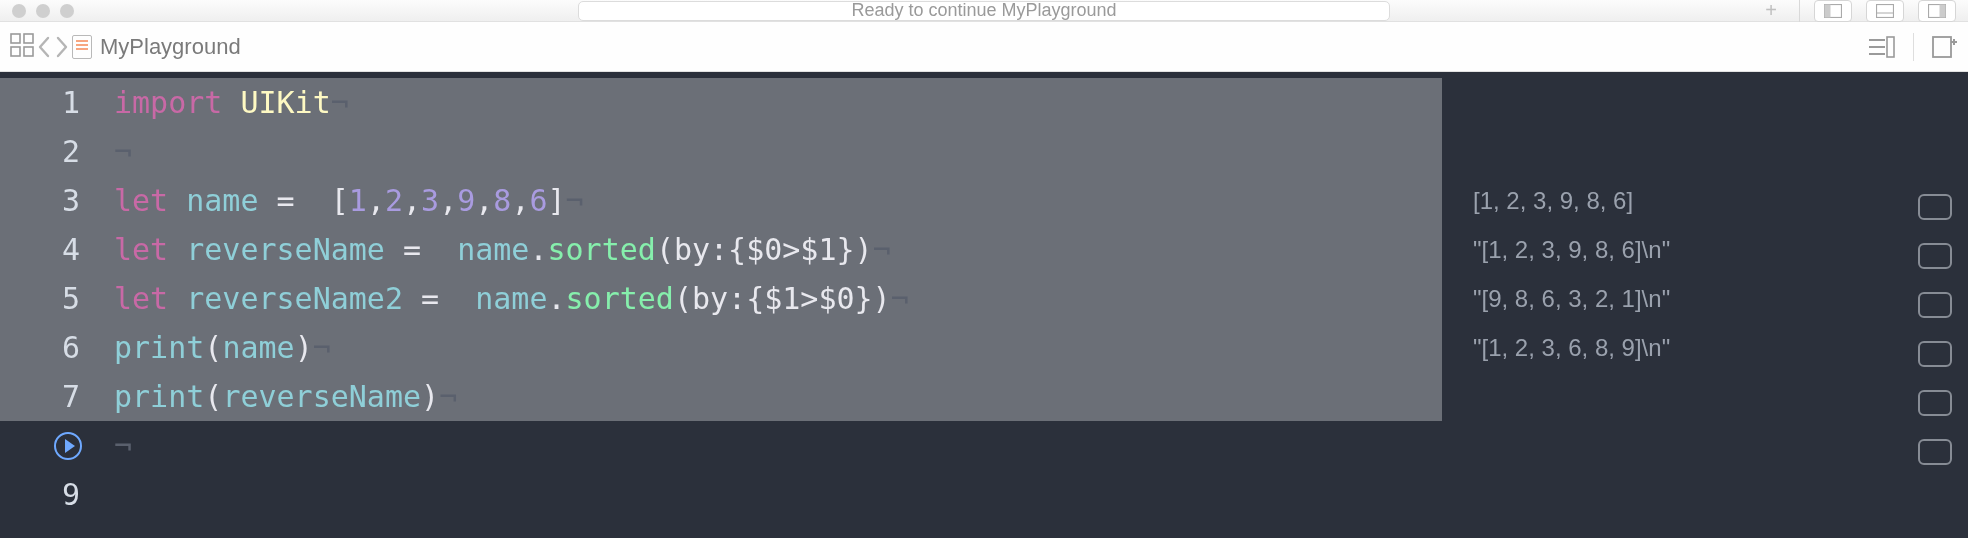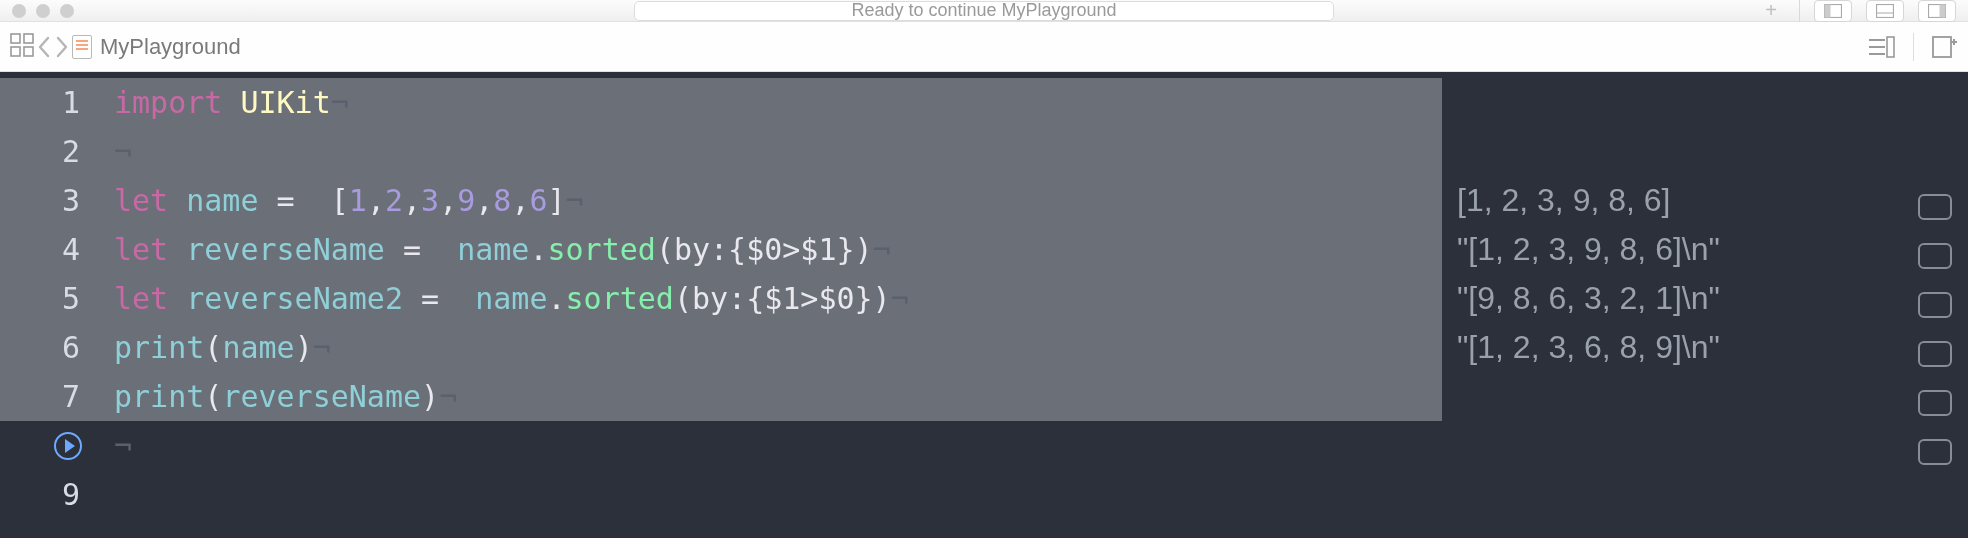--- a/index.html
+++ b/index.html
@@ -1,21 +1,21 @@
 <!DOCTYPE html>
 <html><head>
 <meta charset="utf-8">
 <style>
   * { margin: 0; padding: 0; box-sizing: border-box; }
   html, body { width: 1968px; height: 538px; font-family: -apple-system, BlinkMacSystemFont, "Helvetica Neue", Arial, sans-serif; background: #ececec; }
   .window { width: 1968px; height: 538px; display: flex; flex-direction: column; background: #f7f7f7; }
   .titlebar { height: 22px; background: linear-gradient(#fcfcfc,#efefef); display:flex; align-items:center; padding:0 12px; position:relative; border-bottom:1px solid #e1e1e1; }
   .traffic { display:flex; gap:10px; align-items:center; }
   .dot { width:14px; height:14px; border-radius:50%; background:#cfcfcf; }
-  .titlebar-center { position:absolute; left:50%; transform:translateX(-50%); width:700px; height:20px; border:1px solid #dcdcdc; border-radius:5px; background:#fff; display:flex; align-items:center; justify-content:center; color:#9a9a9a; font-size:18px; overflow:hidden; }
+  .titlebar-center { position:absolute; left:50%; transform:translateX(-50%); width:812px; height:20px; border:1px solid #dcdcdc; border-radius:5px; background:#fff; display:flex; align-items:center; justify-content:center; color:#9a9a9a; font-size:18px; overflow:hidden; }
   .titlebar-right { margin-left:auto; display:flex; align-items:center; gap:14px; }
   .tb-btn { width:38px; height:22px; border:1px solid #d6d6d6; border-radius:4px; background:#fff; display:flex; align-items:center; justify-content:center; color:#999; }
   .tb-plus { font-size:20px; color:#bfbfbf; width:28px; text-align:center; }
   .tb-divider { width:1px; height:22px; background:#d9d9d9; }
   .jumpbar { height:50px; background:#fefefe; border-bottom:1px solid #e2e2e2; display:flex; align-items:center; padding:8px 10px; gap:2px; color:#909090; }
   .jb-grid-icon svg, .jb-chevron svg, .jb-right svg { display:block; }
   .jb-file { display:flex; align-items:center; gap:8px; color:#7a7a7a; font-size:22px; }
   .jb-file-icon { width:20px; height:24px; border:1.5px solid #b9b9b9; border-radius:2px; position:relative; }
   .jb-file-icon::after { content:""; position:absolute; top:4px; left:3px; right:3px; height:2px; background:#f36c2d; box-shadow:0 4px 0 #f36c2d, 0 8px 0 #f36c2d; opacity:.6; }
   .jb-spacer { flex:1; }
@@ -34,21 +34,21 @@
   
   .kw { color:#c869a6;text-align:center; }
   .type { color:#fef9c3; font-weight:500; }
   .id { color:#8fcfd8; }
   .num { color:#a99be0; }
   .call { color:#8fcfd8; }
   .method { color:#86efac; }
   .plain { color:#e8e8ee; }
   .inv { color:#5a606d; } 
   .results-pane { flex:1; background:#2b303b; border-left:1px solid #2b303b; position:relative; }
-  .results-pane .rrow { height:49px; line-height:49px; padding-left:14px; font-size:32px; color:#9aa1ad; font-family:-apple-system, "SF Pro Text", sans-serif; display:flex; align-items:center; }
+  .results-pane .rrow { height:49px; line-height:49px; padding-left:30px; font-size:24px; color:#9aa1ad; font-family:-apple-system, "SF Pro Text", sans-serif; display:flex; align-items:center; }
   .results-pane .spacer-top { height:6px; }
   .quick-col { position:absolute; right:0; top:0; bottom:0; width:66px; display:flex; flex-direction:column; padding-top:6px; }
   .quick-col .qrow { height:49px; display:flex; align-items:center; justify-content:center; }
   .quick-btn { width:34px; height:26px; border:2px solid #878c95; border-radius:6px; background:transparent; }
   
 </style>
 </head>
 <body>
 
 <div class="window">

